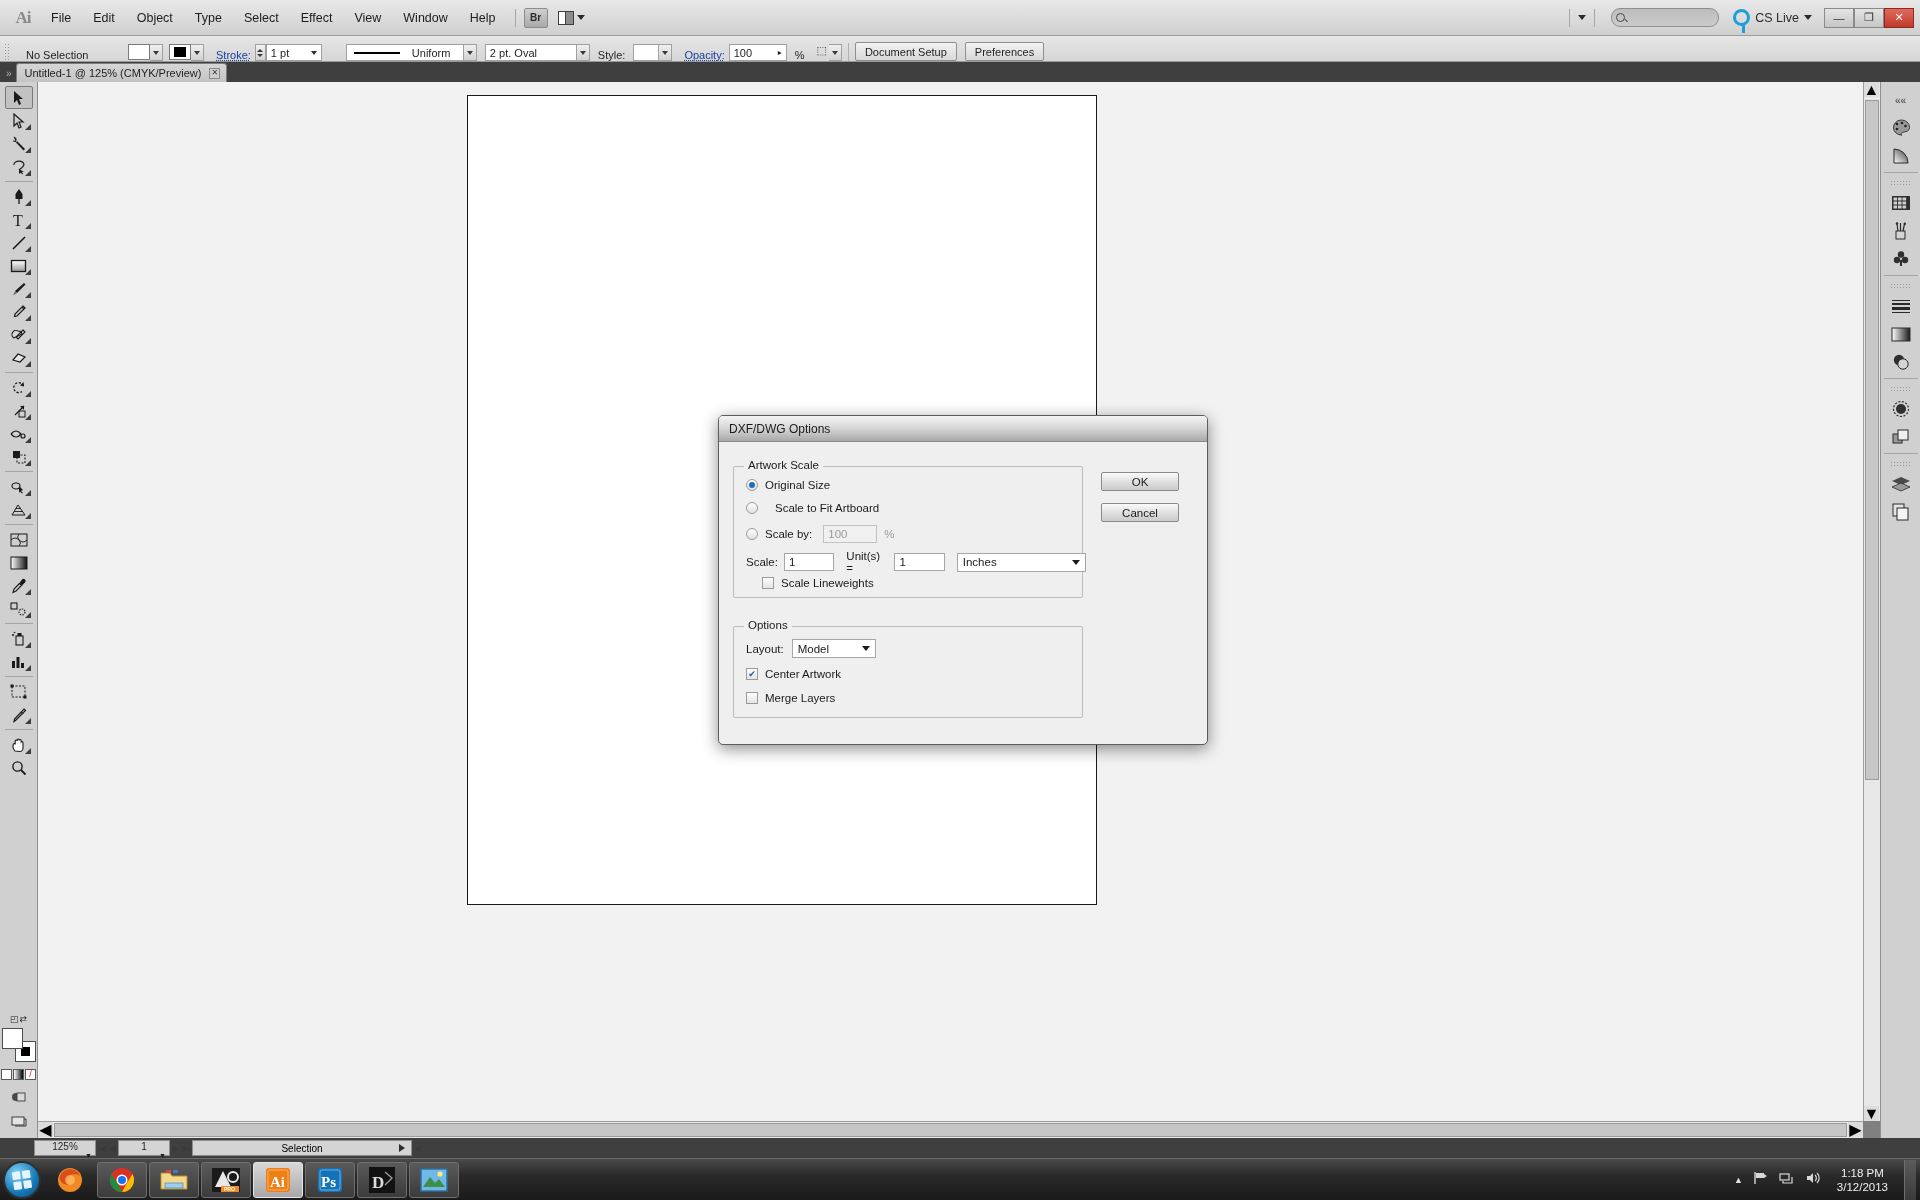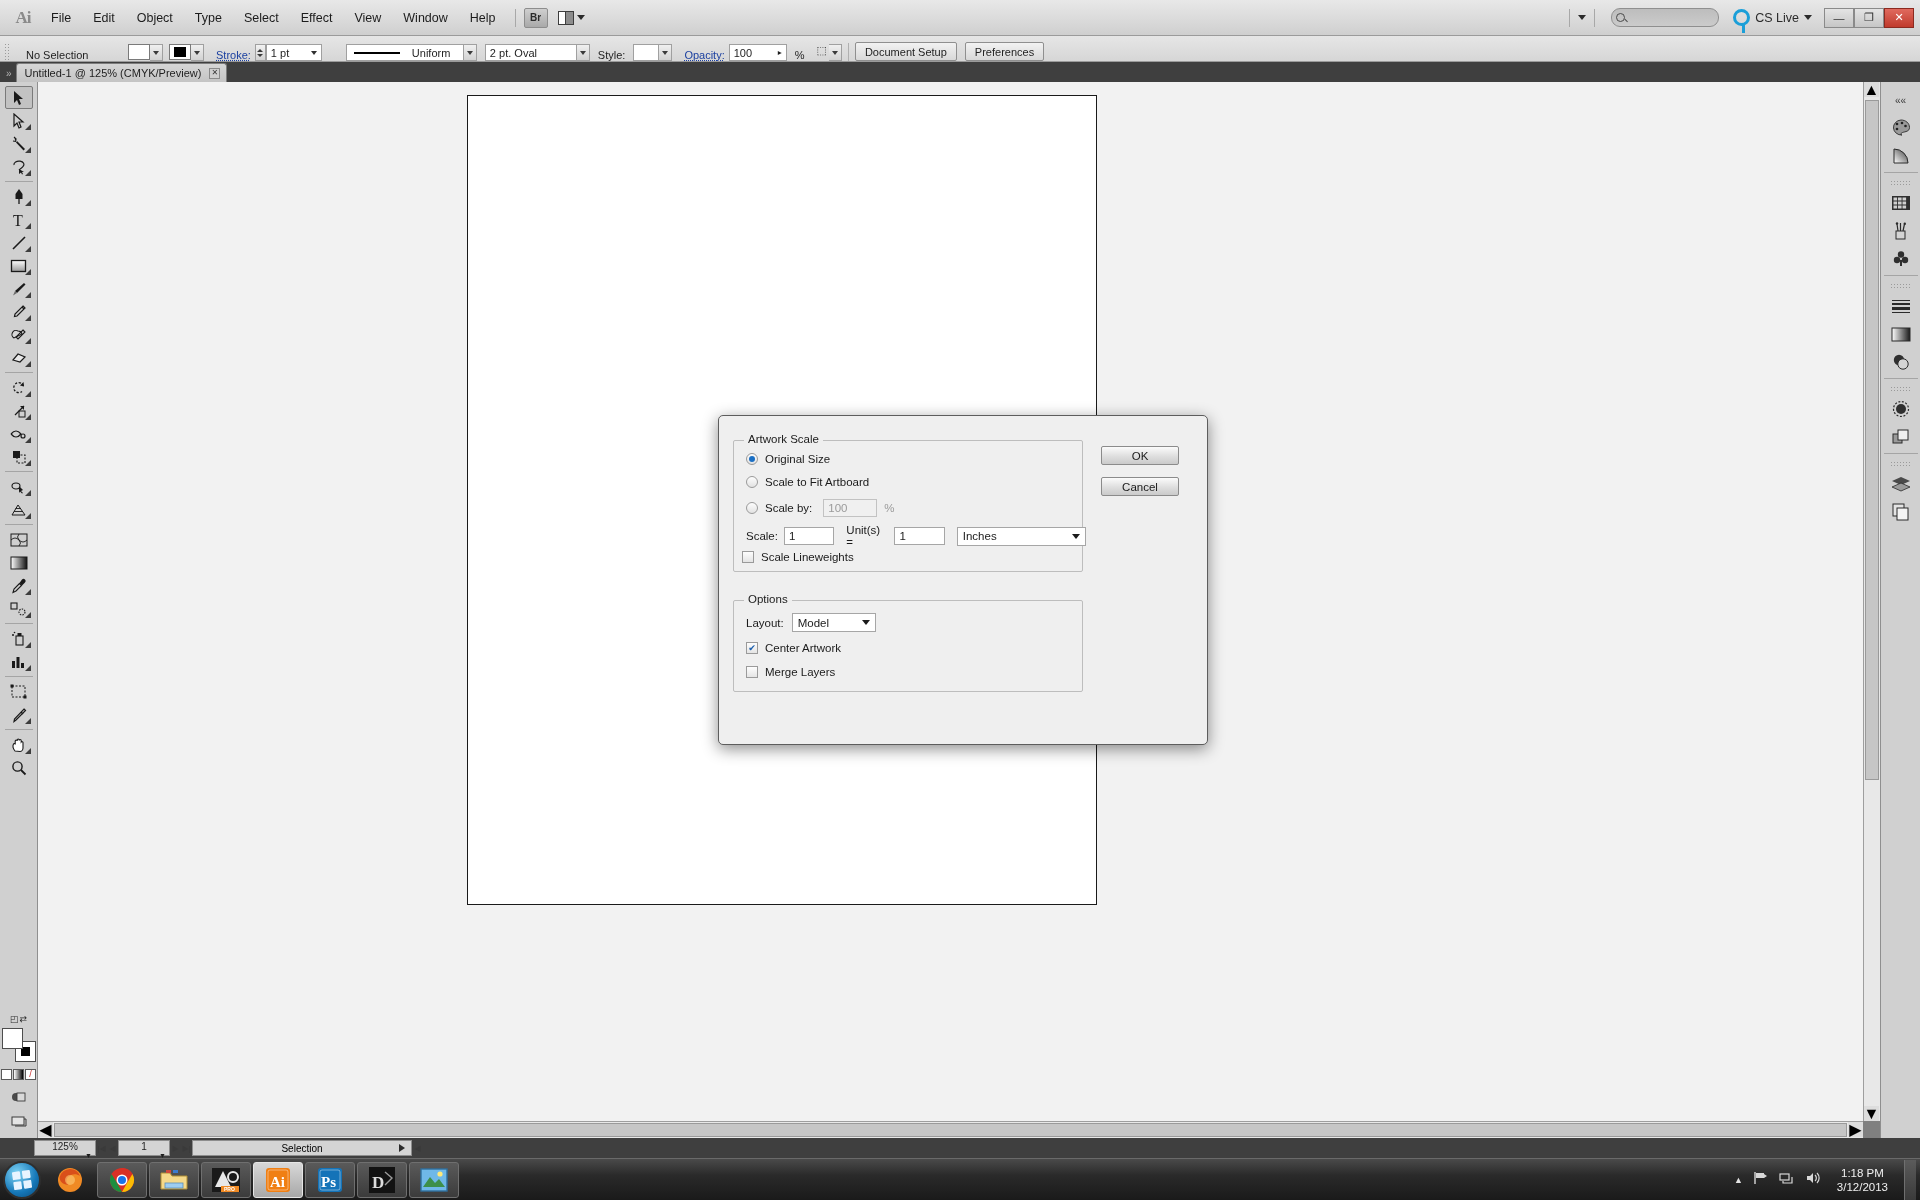--- a/index.html
+++ b/index.html
@@ -880,31 +880,34 @@
       <div class="tray-clock">
         <div>1:18 PM</div>
         <div>3/12/2013</div>
       </div>
       <span class="showdesk"></span>
     </div>
   </div>
 
   <div class="overlay">
     <div class="dialog">
+      <div class="dlg-title">
+        <span>DXF/DWG Options</span>
+      </div>
       <div class="dlg-body">
 
         <div class="group" style="left:14px;top:24px;width:350px;height:132px">
           <span class="grp-label">Artwork Scale</span>
 
           <div class="row" style="position:absolute;left:12px;top:12px;gap:7px">
             <span class="radio on"></span>
             <span>Original Size</span>
           </div>
 
-          <div class="row" style="position:absolute;left:12px;top:35px;gap:7px">
+          <div class="row" style="position:absolute;left:12px;top:35px;gap:17px">
             <span class="radio"></span>
             <span>Scale to Fit Artboard</span>
           </div>
 
           <div class="row" style="position:absolute;left:12px;top:58px;gap:7px">
             <span class="radio"></span>
             <span>Scale by:</span>
             <span class="txtfield disabled" style="width:54px;margin-left:4px">100</span>
             <span class="pct">%</span>
           </div>
@@ -913,21 +916,21 @@
             <span>Scale:</span>
             <span class="txtfield" style="width:52px">1</span>
             <span style="margin-left:6px">Unit(s) =</span>
             <span class="txtfield" style="width:52px">1</span>
             <span class="selectbox" style="width:134px;margin-left:6px">
               <span>Inches</span>
               <span class="sb-arr"></span>
             </span>
           </div>
 
-          <div class="row" style="position:absolute;left:8px;top:110px;gap:7px">
+          <div class="row" style="position:absolute;left:28px;top:110px;gap:7px">
             <span class="checkbox"></span>
             <span>Scale Lineweights</span>
           </div>
         </div>
 
         <div class="group" style="left:14px;top:184px;width:350px;height:92px">
           <span class="grp-label">Options</span>
 
           <div class="row" style="position:absolute;left:12px;top:12px;gap:8px">
             <span>Layout:</span>

